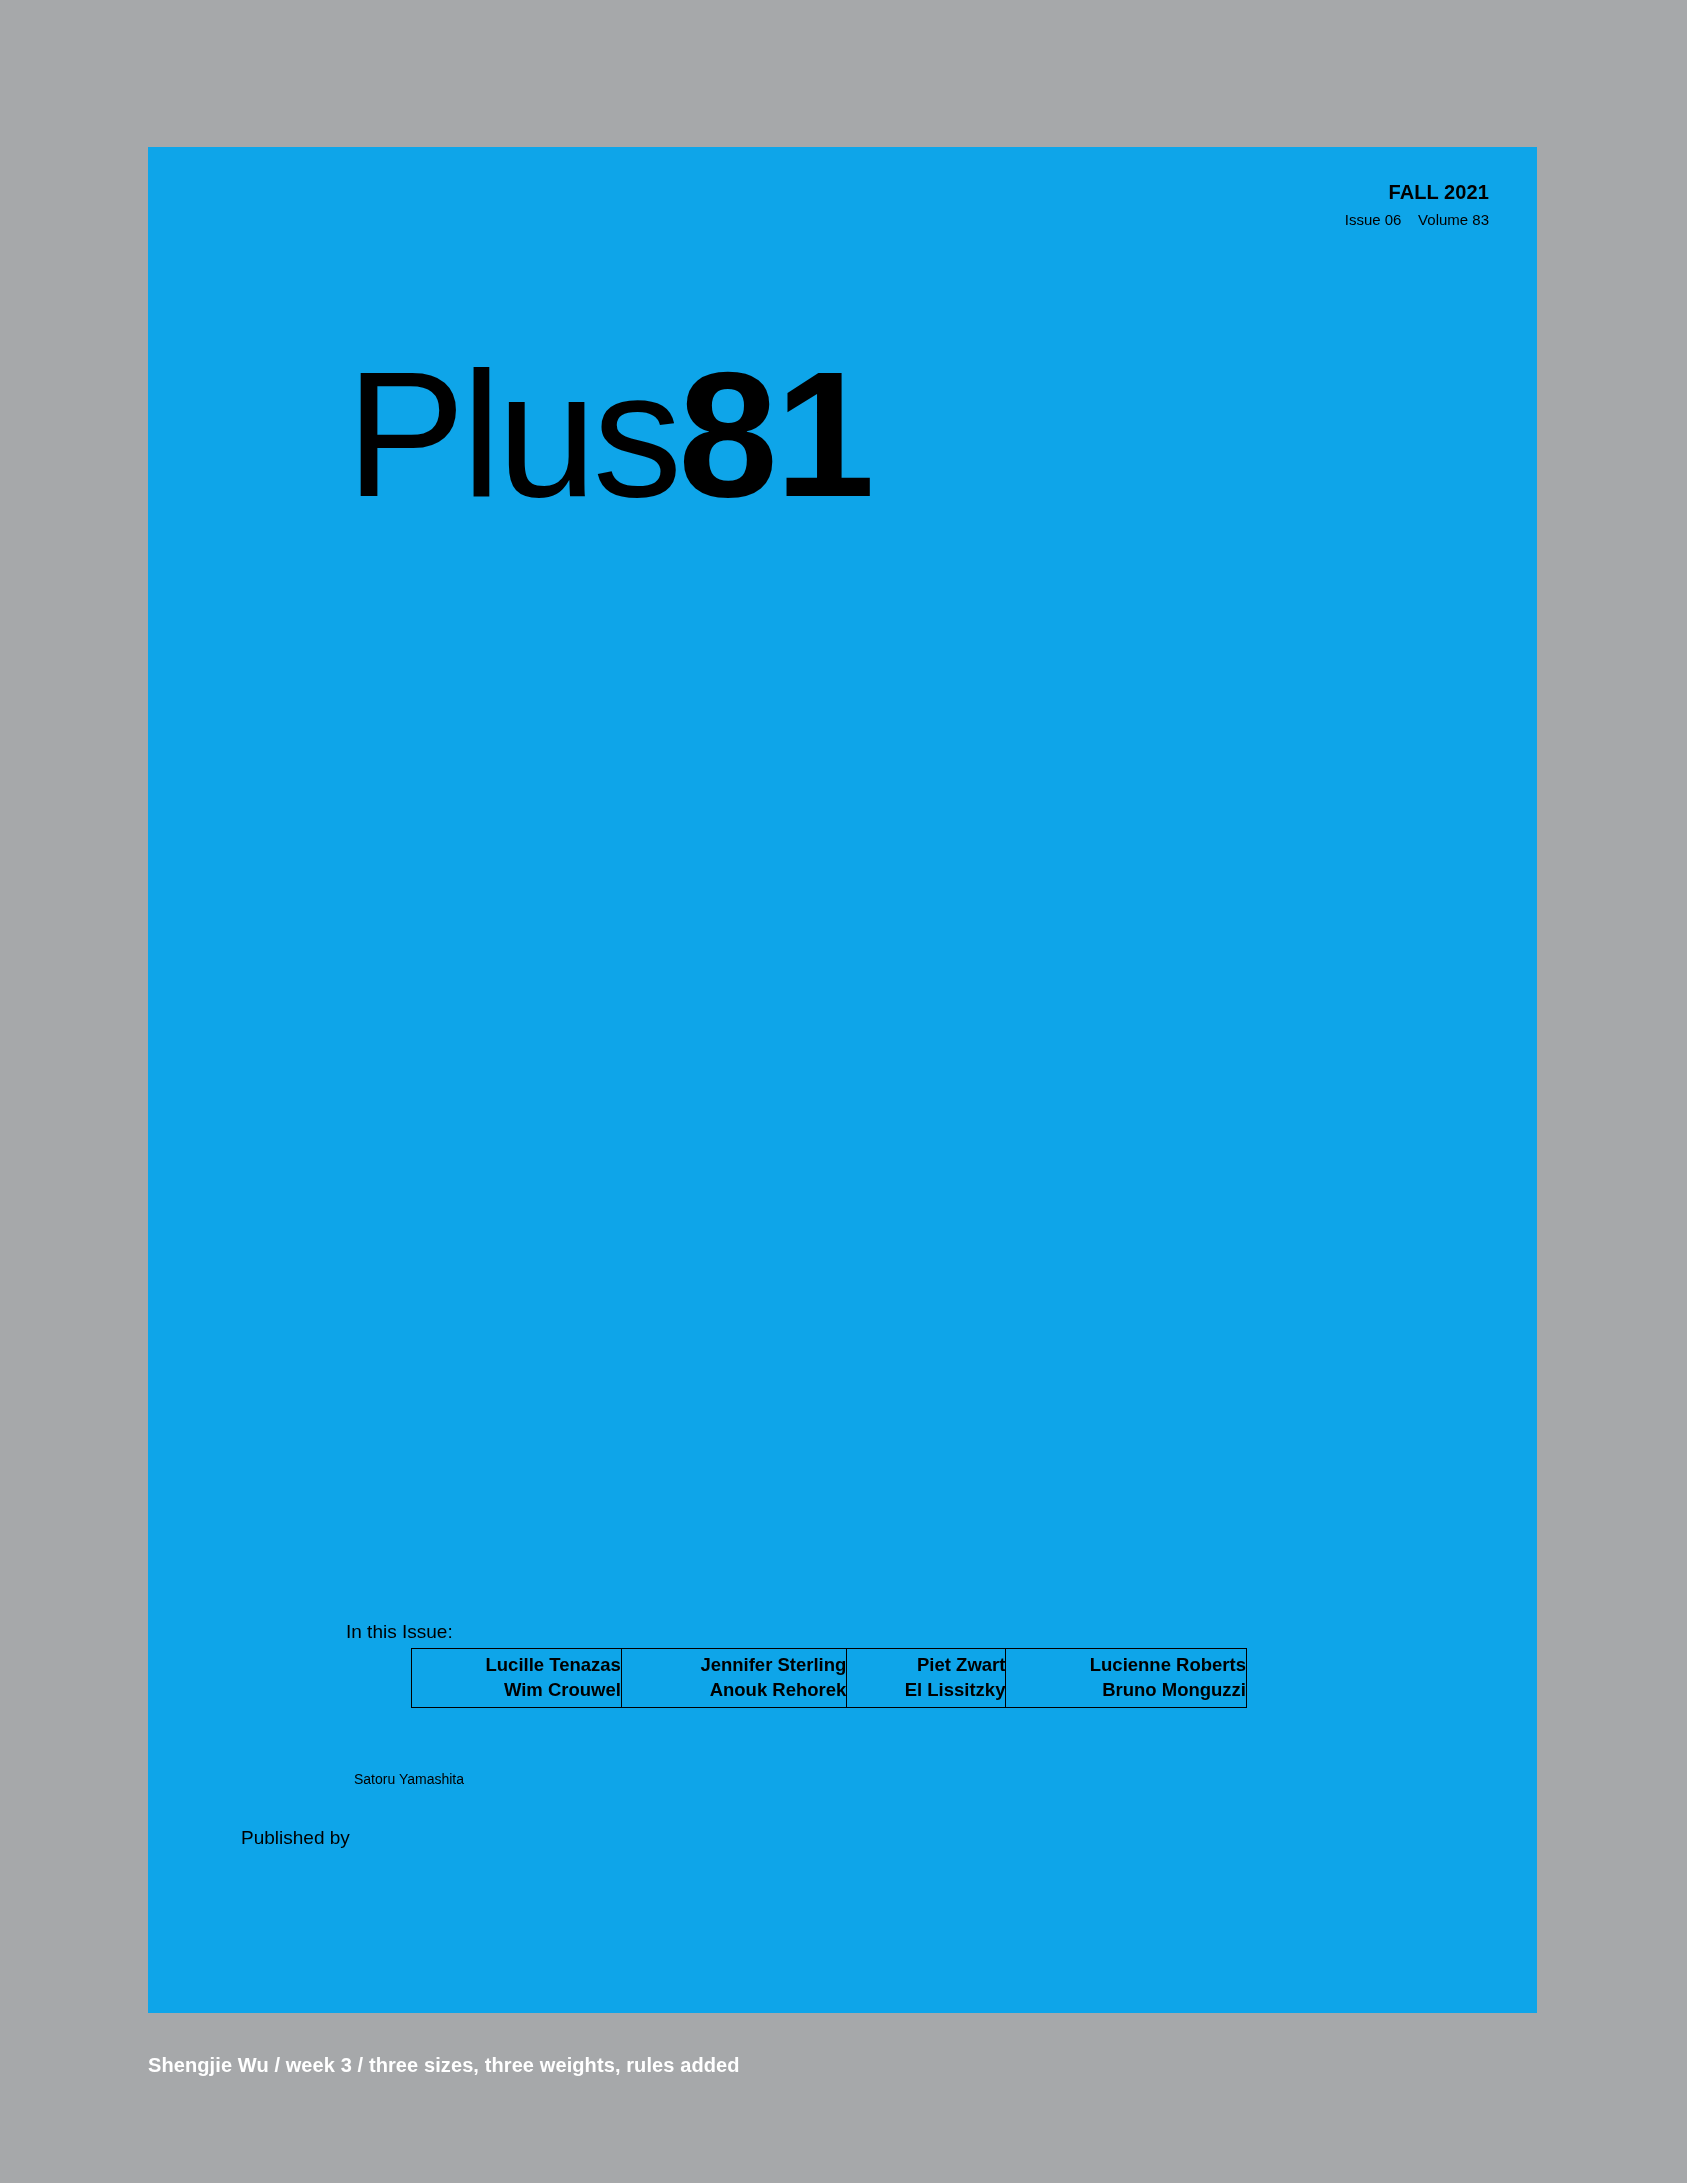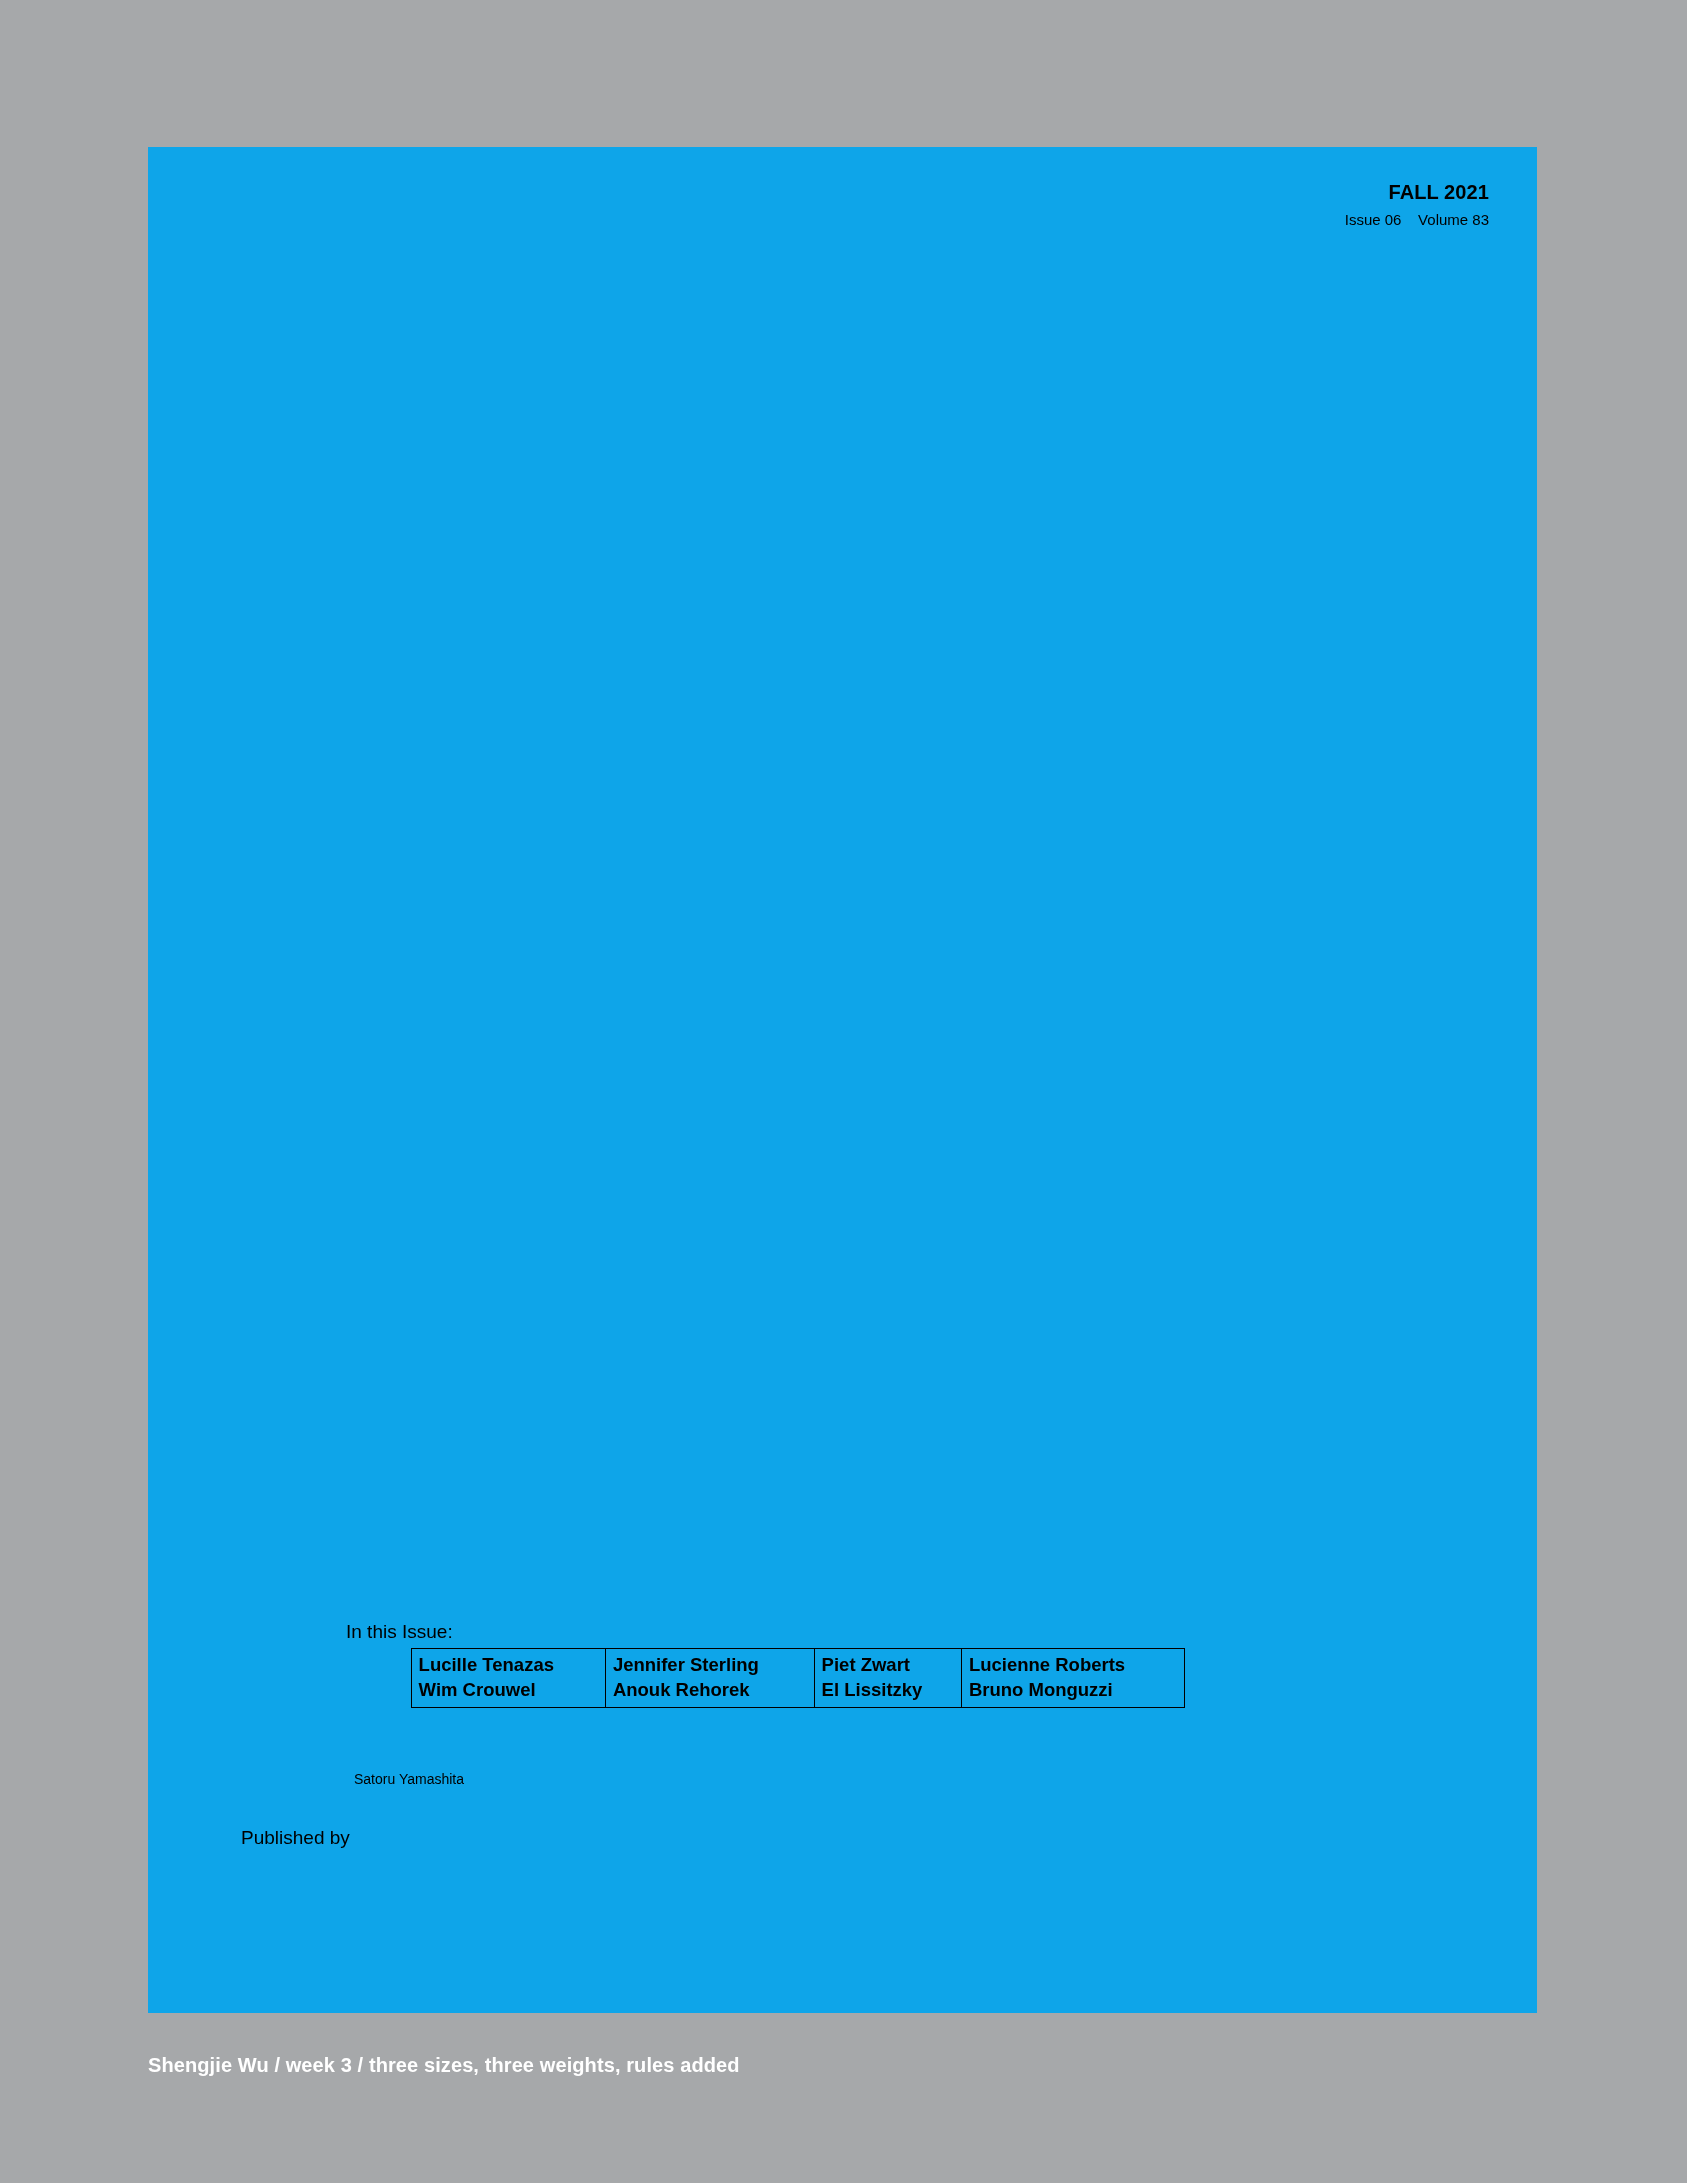--- a/index.html
+++ b/index.html
@@ -87,22 +87,23 @@
     top: 1474px;
     font-size: 19px;
     font-weight: 400;
     color: #000;
   }
 
   .names-table {
     position: absolute;
     left: 263px;
     top: 1501px;
-    width: 774px;
+    width: 836px;
     border-collapse: collapse;
+    text-align: right;
   }
   .names-table td {
     border: 1.3px solid #000;
     padding: 4px 0 5.3px 6.6px;
     vertical-align: top;
     font-size: 0;
   }
   .names-table .nm {
     display: block;
     font-size: 18.5px;
@@ -145,20 +146,23 @@
 </head>
 <body>
 
 <div class="sheet">
 
   <div class="issue-block">
     <div class="issue-season">FALL 2021</div>
     <div class="issue-line">Issue 06    Volume 83</div>
   </div>
 
+  <div class="logo">
+    <span class="light">Plus</span><span class="bold">81</span>
+  </div>
 
 
   <div class="issue-label">In this Issue:</div>
 
   <table class="names-table">
     <tbody>
         <tr>
       <td>
         <span class="nm">Lucille Tenazas</span>
         <span class="nm">Wim Crouwel</span>

